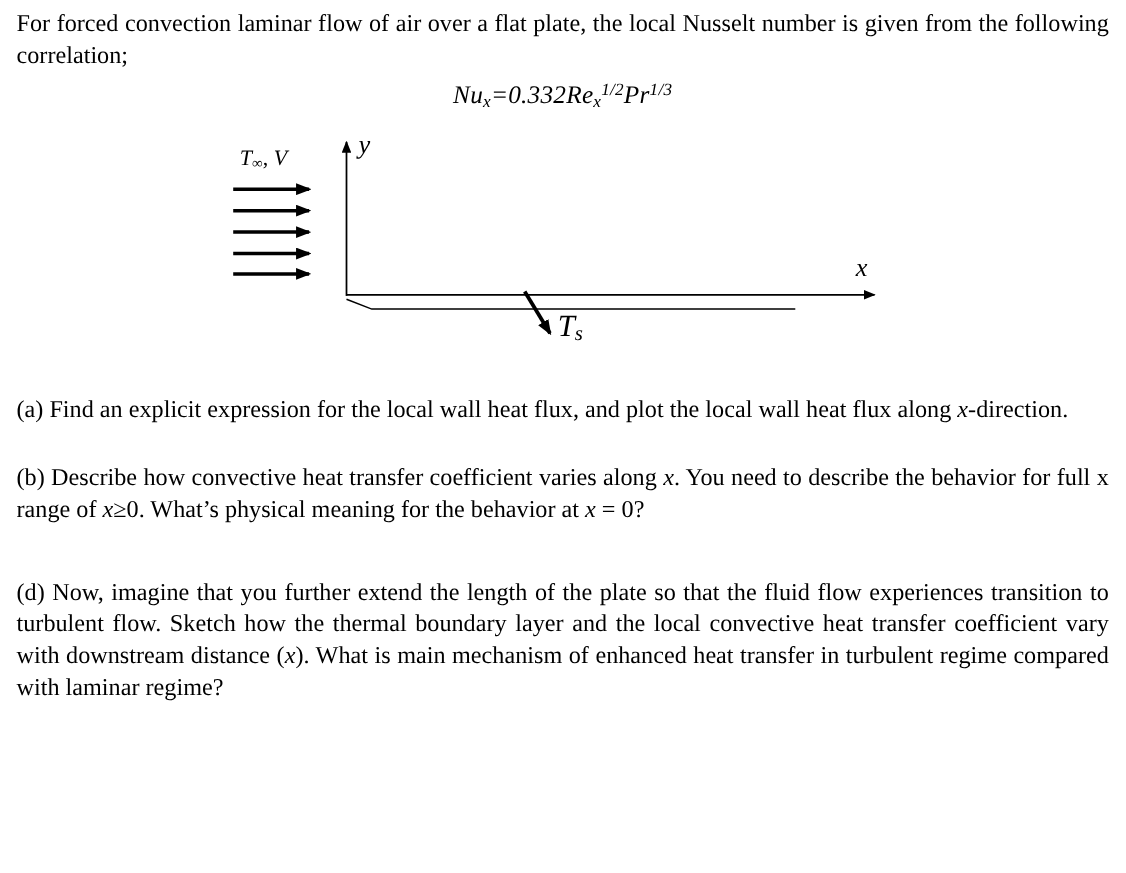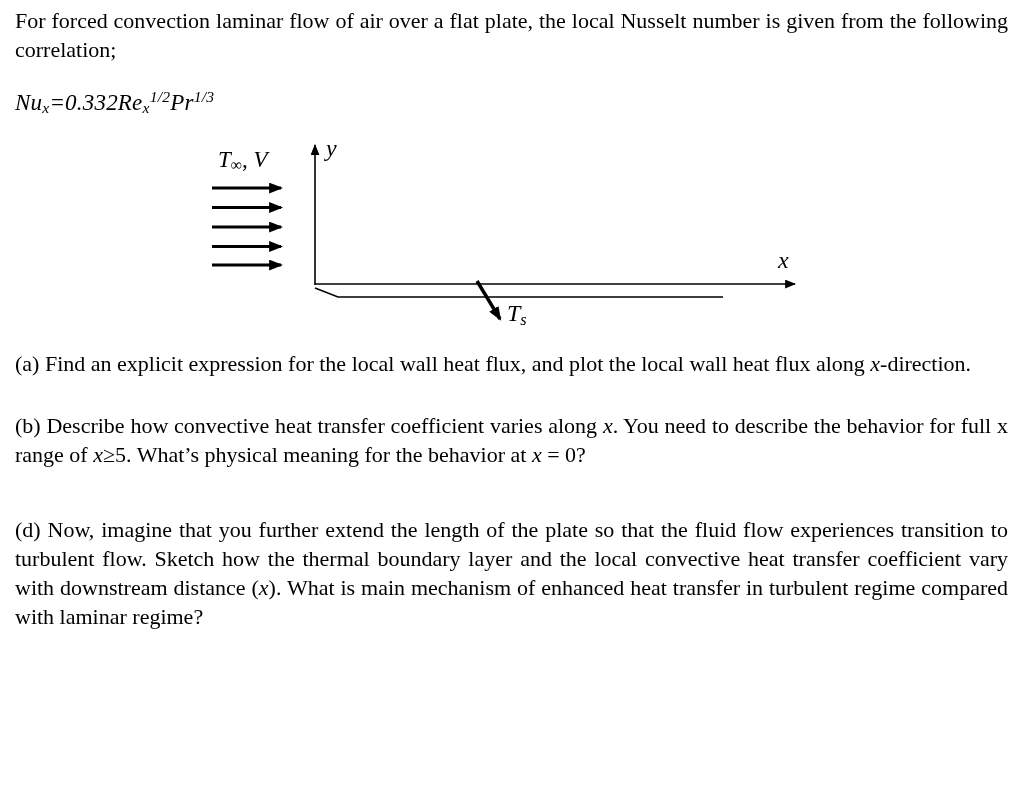--- a/index.html
+++ b/index.html
@@ -18,45 +18,46 @@
   .page{
     box-sizing:border-box;
     width:1024px;height:794px;
     padding:6px 16px 0 15px;
   }
   .para{
     margin:0;
     text-align:justify;
   }
   .formula{
-    margin-top:24px;
+    margin-top:8px;
+    text-align:center;
     font-size:23px;
     letter-spacing:0.2px;
   }
   .figure{
     position:relative;
     height:212px;
     margin-top:16px;
   }
   .figure svg{
     position:absolute;left:0;top:0;
     color:var(--ink);
     overflow:visible;
   }
   .lbl{
     position:absolute;
-    font-size:23px;
+    font-size:20px;
     line-height:28px;
     white-space:nowrap;
   }
   .lbl-tinfv{left:203px;top:13px;}
   .lbl-y{left:311px;top:1px;font-size:24px;}
   .lbl-x{left:763px;top:113px;font-size:24px;}
-  .lbl-ts{left:492px;top:166px;font-size:24px;}
-  .q-a{margin-top:4px;}
+  .lbl-ts{left:492px;top:166px;font-size:28px;}
+  .q-a{margin-top:28px;}
   .q-b{margin-top:33px;}
   .q-c{margin-top:29px;}
   .q-d{margin-top:46px;}
   .seg-i{font-style:italic;}
   .seg-sub{font-size:68%;vertical-align:-0.22em;line-height:0;}
   .seg-i-sub{font-style:italic;font-size:68%;vertical-align:-0.22em;line-height:0;}
   .seg-i-sup{font-style:italic;font-size:68%;vertical-align:0.5em;line-height:0;}
 </style>
 </head>
 <body>
@@ -95,16 +96,16 @@
       <line x1="462" y1="148" x2="485" y2="186" stroke="currentColor" stroke-width="3.4" marker-end="url(#mBig)"></line>
     </svg>
 
     <span class="lbl lbl-tinfv"><span class="seg-i">T</span><span class="seg-sub">∞</span><span>, </span><span class="seg-i">V</span></span>
     <span class="lbl lbl-y"><span class="seg-i">y</span></span>
     <span class="lbl lbl-x"><span class="seg-i">x</span></span>
     <span class="lbl lbl-ts"><span class="seg-i">T</span><span class="seg-i-sub">s</span></span>
   </div>
 
   <p class="para q-a"><span>(a) Find an explicit expression for the local wall heat flux, and plot the local wall heat flux along </span><span class="seg-i">x</span><span>-direction.</span></p>
-  <p class="para q-b"><span>(b) Describe how convective heat transfer coefficient varies along </span><span class="seg-i">x</span><span>. You need to describe the behavior for full x range of </span><span class="seg-i">x</span><span>≥5. What’s physical meaning for the behavior at </span><span class="seg-i">x</span><span> = 0?</span></p>
+  <p class="para q-b"><span>(b) Describe how convective heat transfer coefficient varies along </span><span class="seg-i">x</span><span>. You need to describe the behavior for full x range of </span><span class="seg-i">x</span><span>≥0. What’s physical meaning for the behavior at </span><span class="seg-i">x</span><span> = 0?</span></p>
   <p class="para q-d"><span>(d) Now, imagine that you further extend the length of the plate so that the fluid flow experiences transition to turbulent flow. Sketch how the thermal boundary layer and the local convective heat transfer coefficient vary with downstream distance (</span><span class="seg-i">x</span><span>). What is main mechanism of enhanced heat transfer in turbulent regime compared with laminar regime?</span></p>
 
 </div>
 
 </body></html>

